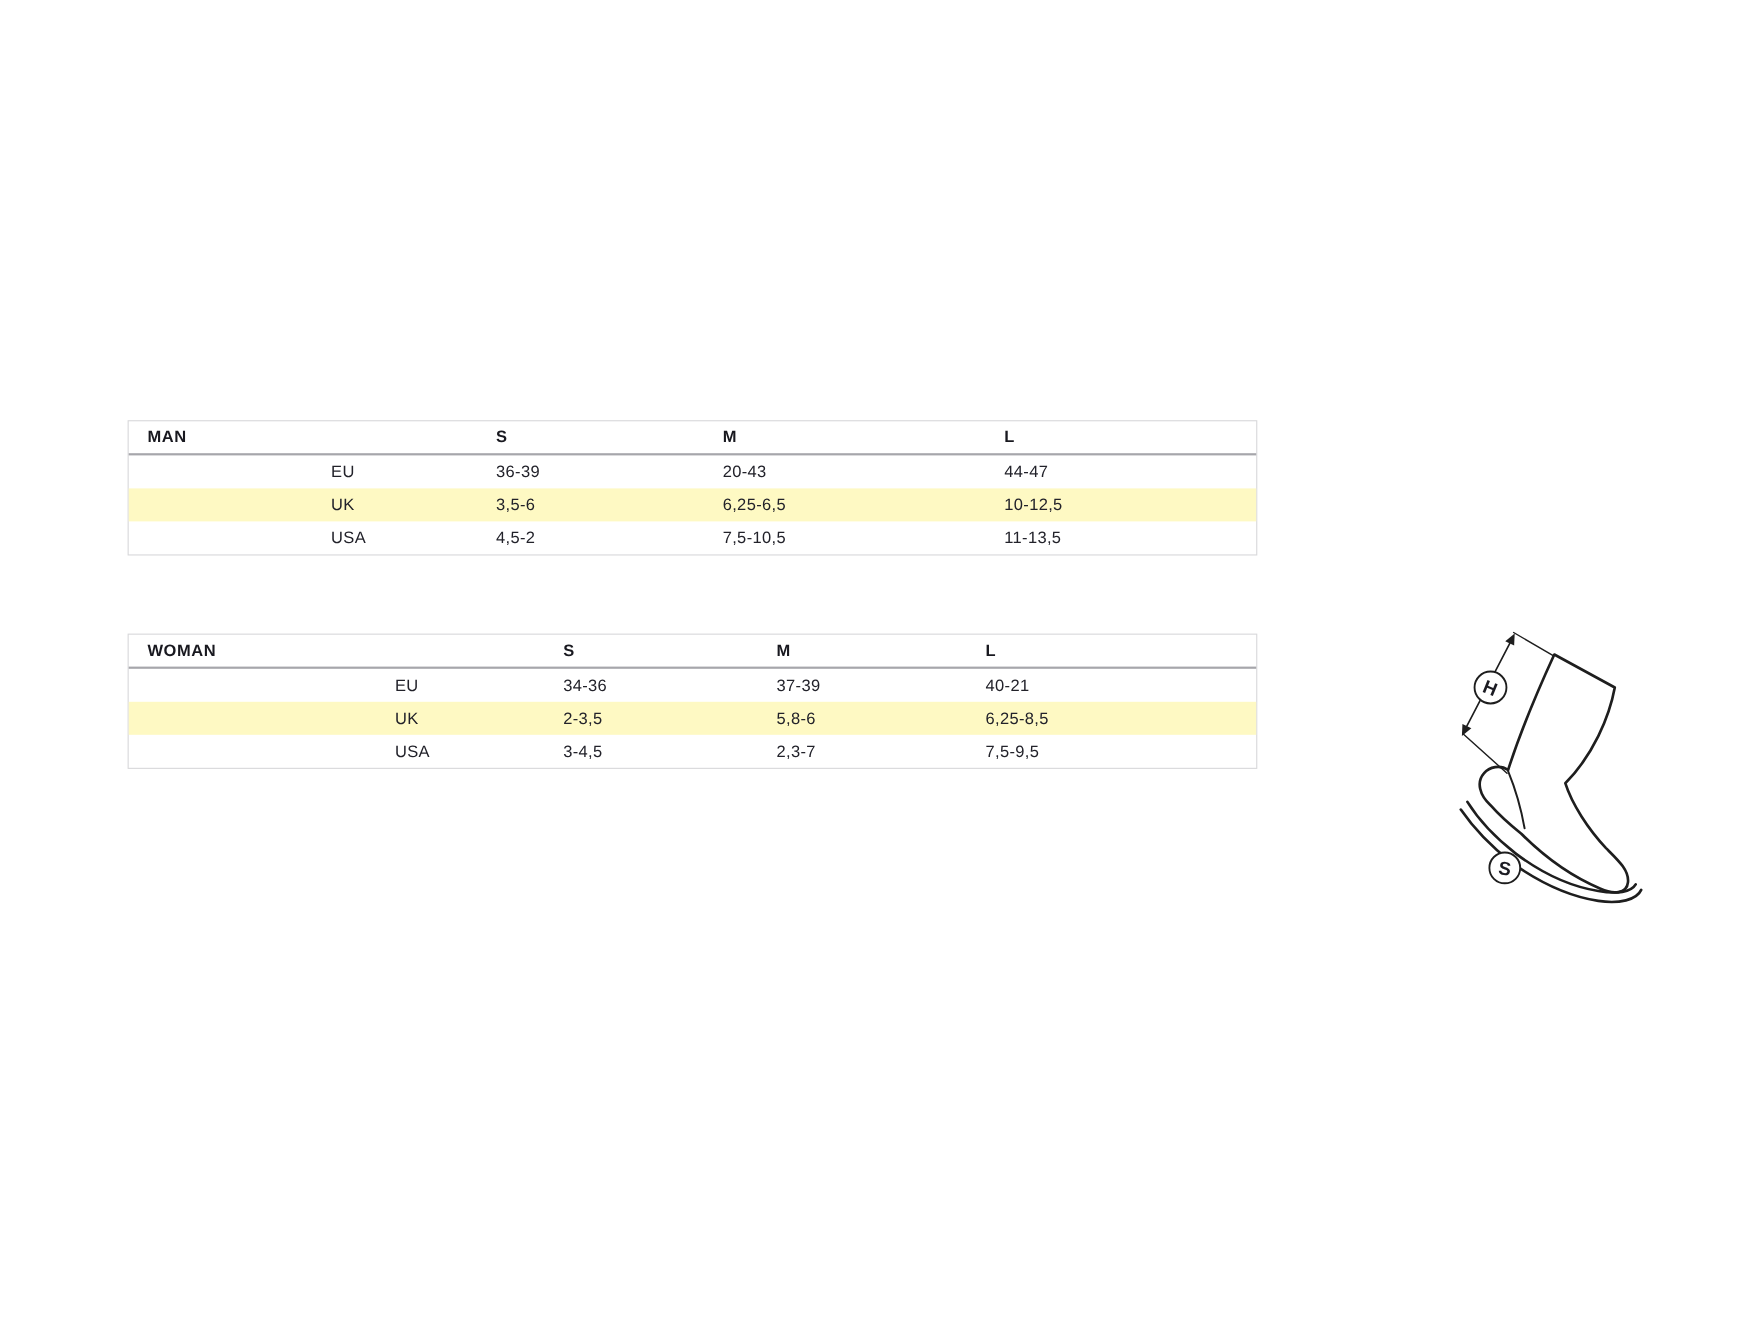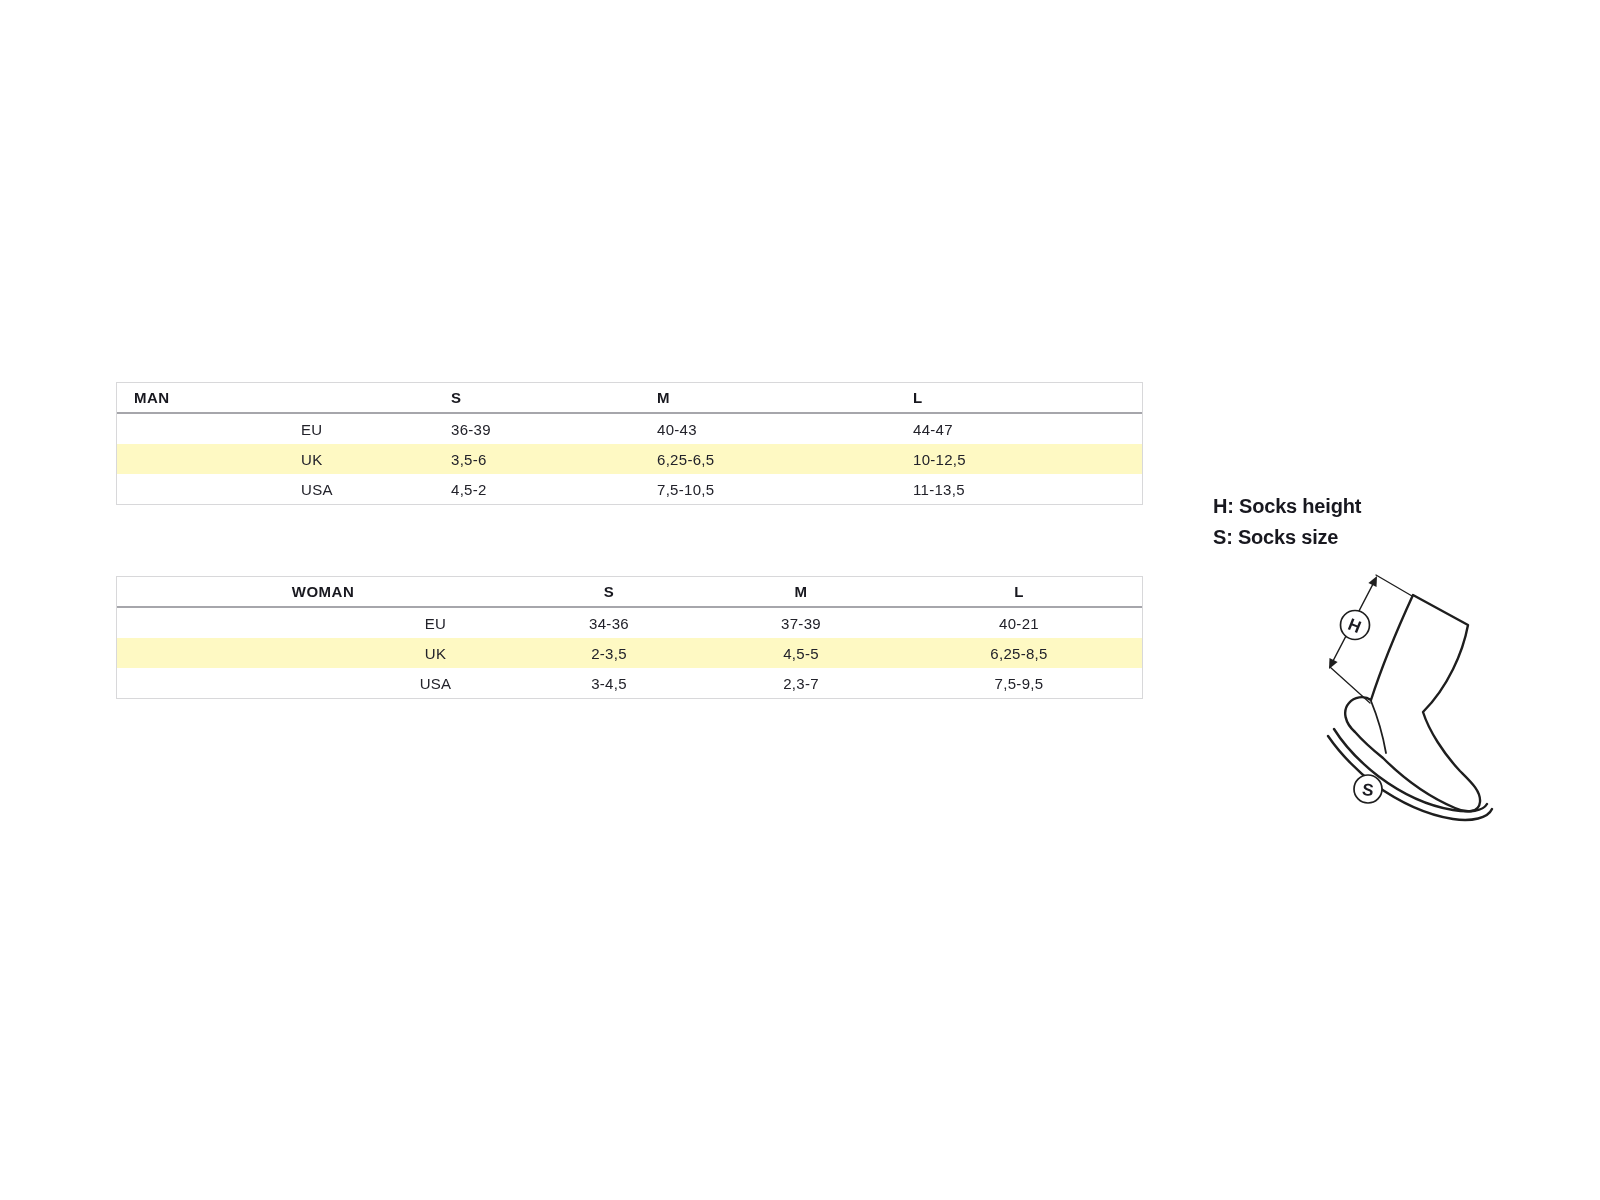--- a/index.html
+++ b/index.html
@@ -50,54 +50,54 @@
   <section class="size-table t-man" style="top:382px;">
     <div class="trow thead">
       <div class="cell c0">MAN</div>
       <div class="cell c1">S</div>
       <div class="cell c2">M</div>
       <div class="cell c3">L</div>
     </div>
     <div class="trow">
       <div class="cell c0">EU</div>
       <div class="cell c1">36-39</div>
-      <div class="cell c2">40-43</div>
+      <div class="cell c2">20-43</div>
       <div class="cell c3">44-47</div>
     </div>
     <div class="trow striped">
       <div class="cell c0">UK</div>
       <div class="cell c1">3,5-6</div>
       <div class="cell c2">6,25-6,5</div>
       <div class="cell c3">10-12,5</div>
     </div>
     <div class="trow">
       <div class="cell c0">USA</div>
       <div class="cell c1">4,5-2</div>
       <div class="cell c2">7,5-10,5</div>
       <div class="cell c3">11-13,5</div>
     </div>
   </section>
 
-  <section class="size-table t-woman" style="top:576px;text-align:center;">
+  <section class="size-table t-woman" style="top:576px;">
     <div class="trow thead">
       <div class="cell c0">WOMAN</div>
       <div class="cell c1">S</div>
       <div class="cell c2">M</div>
       <div class="cell c3">L</div>
     </div>
     <div class="trow">
       <div class="cell c0">EU</div>
       <div class="cell c1">34-36</div>
       <div class="cell c2">37-39</div>
       <div class="cell c3">40-21</div>
     </div>
     <div class="trow striped">
       <div class="cell c0">UK</div>
       <div class="cell c1">2-3,5</div>
-      <div class="cell c2">4,5-5</div>
+      <div class="cell c2">5,8-6</div>
       <div class="cell c3">6,25-8,5</div>
     </div>
     <div class="trow">
       <div class="cell c0">USA</div>
       <div class="cell c1">3-4,5</div>
       <div class="cell c2">2,3-7</div>
       <div class="cell c3">7,5-9,5</div>
     </div>
   </section>
 
@@ -133,18 +133,14 @@
         <text class="marker-letter" x="215" y="166" transform="rotate(22 215 165)">H</text>
       </g>
 
       <g>
         <circle class="marker-circle" cx="228" cy="329" r="14"></circle>
         <text class="marker-letter" x="228" y="330" transform="rotate(8 228 329)">S</text>
       </g>
     </svg>
   </div>
 
-  <div class="legend">
-    <div>H: Socks height</div>
-    <div>S: Socks size</div>
-  </div>
 
 </div>
 
 </body></html>

